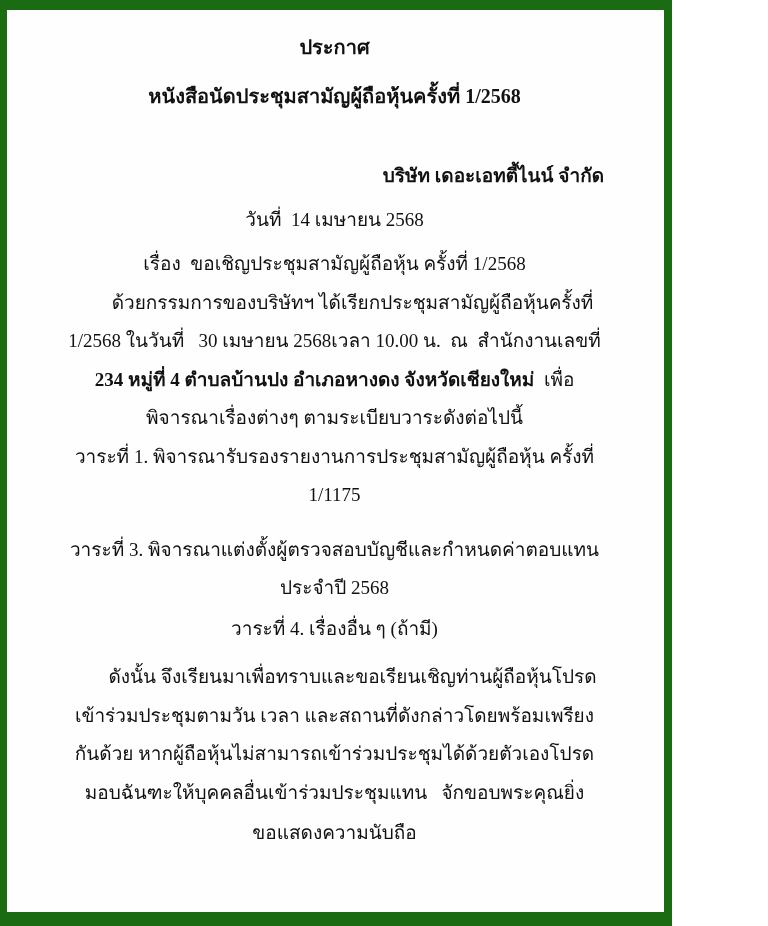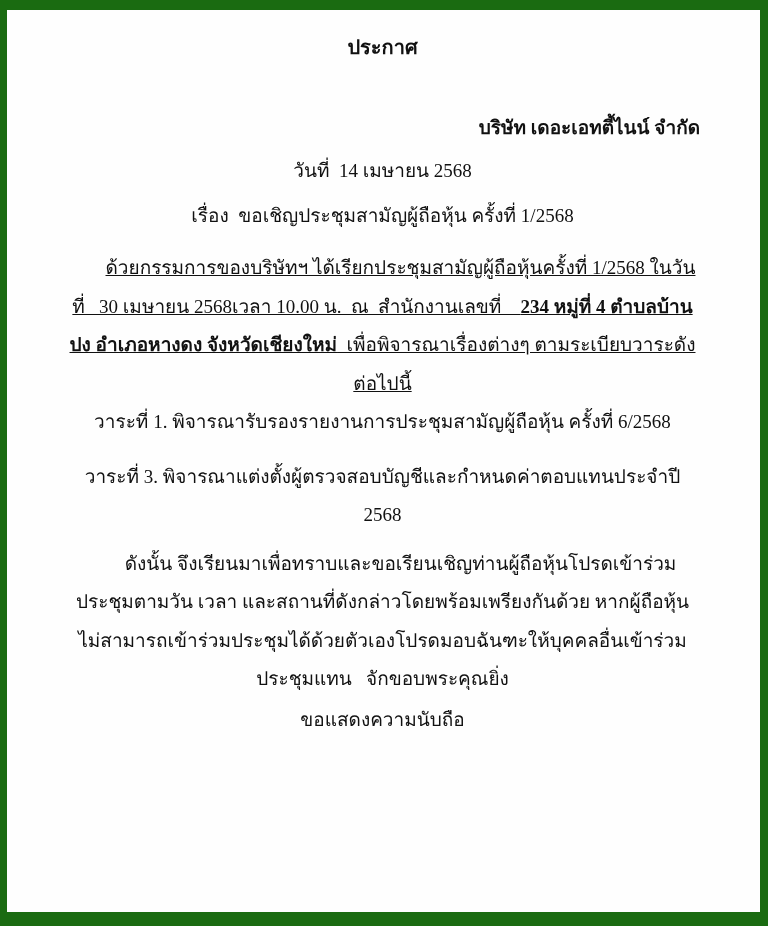--- a/index.html
+++ b/index.html
@@ -2,21 +2,21 @@
 <html><head>
 <meta charset="utf-8">
 <style>
   html, body {
     margin: 0;
     padding: 0;
     background: #ffffff;
   }
   .frame {
     position: relative;
-    width: 768px;
+    width: 672px;
     height: 926px;
     background: #1a6b11;
     box-sizing: border-box;
   }
   .sheet {
     position: absolute;
     top: 10px;
     left: 7px;
     right: 8px;
     bottom: 14px;
@@ -39,50 +39,52 @@
   .bold   { font-weight: bold; }
   .title-line { font-size: 20px; font-weight: bold; }
   .indent { text-indent: 36px; }
 
   .doc-title        { margin-top: 8px; }
   .doc-subtitle     { margin-top: 10px; }
   .company-line     { margin-top: 42px; }
   .date-line        { margin-top: 5px; }
   .subject-line     { margin-top: 6px; }
   .salutation-line  { margin-top: 8px; }
-  .intro-paragraph  { margin-top: 14px; text-decoration: underline; }
+  .intro-paragraph  { margin-top: 0; }
   .agenda-1         { margin-top: 0; }
   .agenda-2         { margin-top: 8px; }
   .agenda-3         { margin-top: 16px; }
   .agenda-4         { margin-top: 2px; }
   .closing-paragraph{ margin-top: 10px; font-family: Liberation Serif, serif; }
   .sign-off         { margin-top: 2px; }
 </style>
 </head>
 <body>
 
 <div class="frame">
   <div class="sheet">
 
     <div class="line center title-line doc-title">ประกาศ</div>
 
+    <div class="line center title-line doc-subtitle">หนังสือนัดประชุมสามัญผู้ถือหุ้นครั้งที่ 1/2568</div>
 
     <div class="line right bold company-line">บริษัท เดอะเอทตี้ไนน์ จำกัด</div>
 
     <div class="line center date-line">วันที่  14 เมษายน 2568</div>
 
     <p class="subject-line">เรื่อง  ขอเชิญประชุมสามัญผู้ถือหุ้น ครั้งที่ 1/2568</p>
 
 
     <p class="intro-paragraph indent"><span>ด้วยกรรมการของบริษัทฯ ได้เรียกประชุมสามัญผู้ถือหุ้นครั้งที่ 1/2568 ในวันที่   30 เมษายน 2568เวลา 10.00 น.  ณ  สำนักงานเลขที่    </span><span class="bold">234 หมู่ที่ 4 ตำบลบ้านปง อำเภอหางดง จังหวัดเชียงใหม่</span><span>  เพื่อพิจารณาเรื่องต่างๆ ตามระเบียบวาระดังต่อไปนี้</span></p>
 
-    <p class="agenda-1">วาระที่ 1. พิจารณารับรองรายงานการประชุมสามัญผู้ถือหุ้น ครั้งที่ 6/2568</p>
+    <p class="agenda-1">วาระที่ 1. พิจารณารับรองรายงานการประชุมสามัญผู้ถือหุ้น ครั้งที่ 1/1175</p>
 
 
     <p class="agenda-3">วาระที่ 3. พิจารณาแต่งตั้งผู้ตรวจสอบบัญชีและกำหนดค่าตอบแทนประจำปี 2568</p>
 
+    <p class="agenda-4">วาระที่ 4. เรื่องอื่น ๆ (ถ้ามี)</p>
 
     <p class="closing-paragraph indent">ดังนั้น จึงเรียนมาเพื่อทราบและขอเรียนเชิญท่านผู้ถือหุ้นโปรดเข้าร่วมประชุมตามวัน เวลา และสถานที่ดังกล่าวโดยพร้อมเพรียงกันด้วย หากผู้ถือหุ้นไม่สามารถเข้าร่วมประชุมได้ด้วยตัวเองโปรดมอบฉันฑะให้บุคคลอื่นเข้าร่วมประชุมแทน   จักขอบพระคุณยิ่ง</p>
 
     <div class="line center sign-off">ขอแสดงความนับถือ</div>
 
   </div>
 </div>
 
 </body></html>

